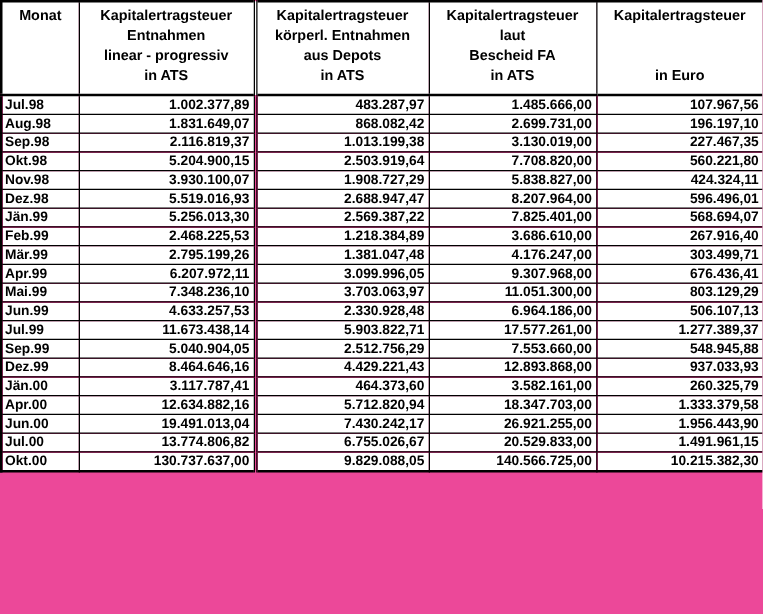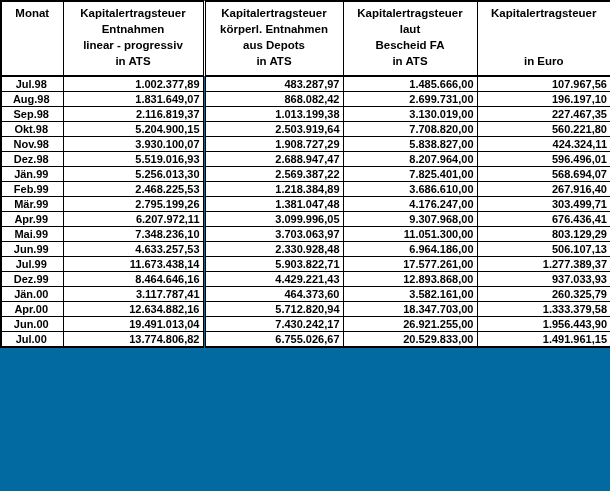--- a/index.html
+++ b/index.html
@@ -7,21 +7,21 @@
     padding: 0;
     background: #ffffff;
   }
   body {
     font-family: "Liberation Sans", "DejaVu Sans", sans-serif;
     color: #000000;
   }
   .sheet {
     width: 610px;
     height: 491px;
-    background: #0369a1;
+    background: #ec4899;
     overflow: hidden;
   }
   table.kest {
     width: 610px;
     border-collapse: collapse;
     table-layout: fixed;
     border: 2px solid #000000;
     font-size: 11px;
     font-weight: bold;
   }
@@ -50,21 +50,21 @@
   }
   table.kest td {
     border: 1px solid #000000;
     height: 14px;
     line-height: 14px;
     padding: 0 3px 0 2px;
     white-space: nowrap;
     overflow: hidden;
     background: #ffffff;
   }
-  table.kest td.month { text-align: center; padding-right: 4px; }
+  table.kest td.month { text-align: left; padding-right: 4px; }
   table.kest td.num   { text-align: right; }
   
   table.kest .dleft { border-left: 3px double #000000; }
 </style>
 </head>
 <body>
 
 <div class="sheet">
   <table class="kest">
     <colgroup>
@@ -194,20 +194,27 @@
           <td class="num">506.107,13</td>
         </tr>
         <tr>
           <td class="month">Jul.99</td>
           <td class="num">11.673.438,14</td>
           <td class="num dleft">5.903.822,71</td>
           <td class="num">17.577.261,00</td>
           <td class="num">1.277.389,37</td>
         </tr>
         <tr>
+          <td class="month">Sep.99</td>
+          <td class="num">5.040.904,05</td>
+          <td class="num dleft">2.512.756,29</td>
+          <td class="num">7.553.660,00</td>
+          <td class="num">548.945,88</td>
+        </tr>
+        <tr>
           <td class="month">Dez.99</td>
           <td class="num">8.464.646,16</td>
           <td class="num dleft">4.429.221,43</td>
           <td class="num">12.893.868,00</td>
           <td class="num">937.033,93</td>
         </tr>
         <tr>
           <td class="month">Jän.00</td>
           <td class="num">3.117.787,41</td>
           <td class="num dleft">464.373,60</td>
@@ -228,15 +235,22 @@
           <td class="num">26.921.255,00</td>
           <td class="num">1.956.443,90</td>
         </tr>
         <tr>
           <td class="month">Jul.00</td>
           <td class="num">13.774.806,82</td>
           <td class="num dleft">6.755.026,67</td>
           <td class="num">20.529.833,00</td>
           <td class="num">1.491.961,15</td>
         </tr>
+        <tr>
+          <td class="month">Okt.00</td>
+          <td class="num">130.737.637,00</td>
+          <td class="num dleft">9.829.088,05</td>
+          <td class="num">140.566.725,00</td>
+          <td class="num">10.215.382,30</td>
+        </tr>
       </tbody>
   </table>
 </div>
 
 </body></html>

